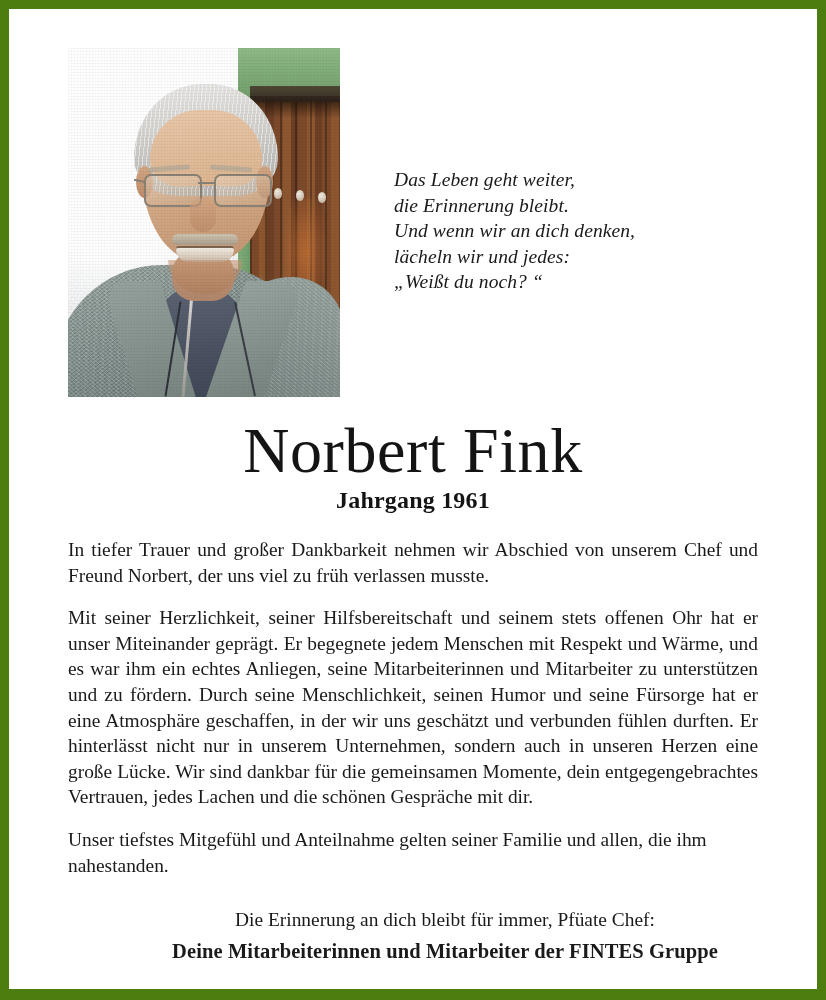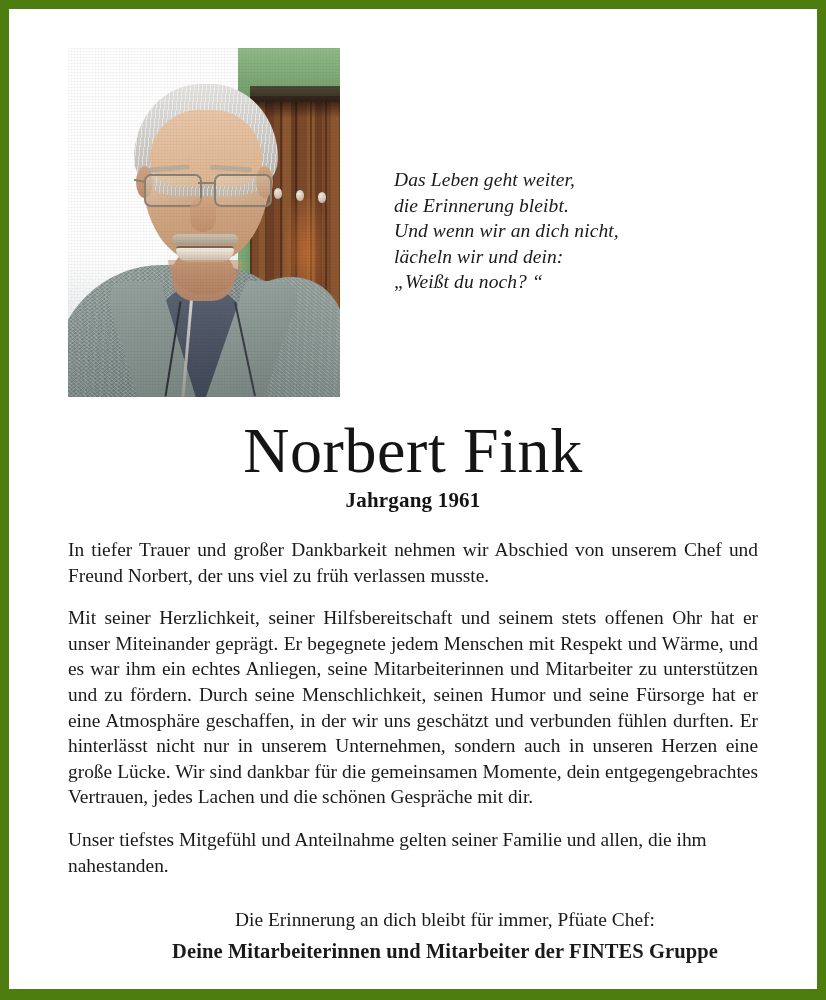--- a/index.html
+++ b/index.html
@@ -277,21 +277,21 @@
   }
   #deceased-name {
     font-size: 64px;
     line-height: 60px;
     font-weight: 400;
     color: #141414;
     letter-spacing: .6px;
   }
   #birth-year {
     margin-top: 6px;
-    font-size: 21px;
+    font-size: 24px;
     line-height: 26px;
     font-weight: 700;
     color: #141414;
     letter-spacing: .2px;
   }
 
   
   #body-copy {
     position: absolute;
     left: 59px;
@@ -376,22 +376,22 @@
         <div class="ph-mous"></div>
         <div class="ph-mouth"></div>
         <div class="ph-chin"></div>
         <div class="ph-grain"></div>
       </div>
     </div>
 
     <div id="verse">
       <span class="vline">Das Leben geht weiter,</span>
       <span class="vline">die Erinnerung bleibt.</span>
-      <span class="vline">Und wenn wir an dich nicht,</span>
-      <span class="vline">lächeln wir und dein:</span>
+      <span class="vline">Und wenn wir an dich denken,</span>
+      <span class="vline">lächeln wir und jedes:</span>
       <span class="vline">„Weißt du noch? “</span>
     </div>
 
     <div id="name-block">
       <div id="deceased-name">Norbert Fink</div>
       <div id="birth-year">Jahrgang 1961</div>
     </div>
 
     <div id="body-copy">
       <p>In tiefer Trauer und großer Dankbarkeit nehmen wir Abschied von unserem Chef und Freund Norbert, der uns viel zu früh verlassen musste.</p>

